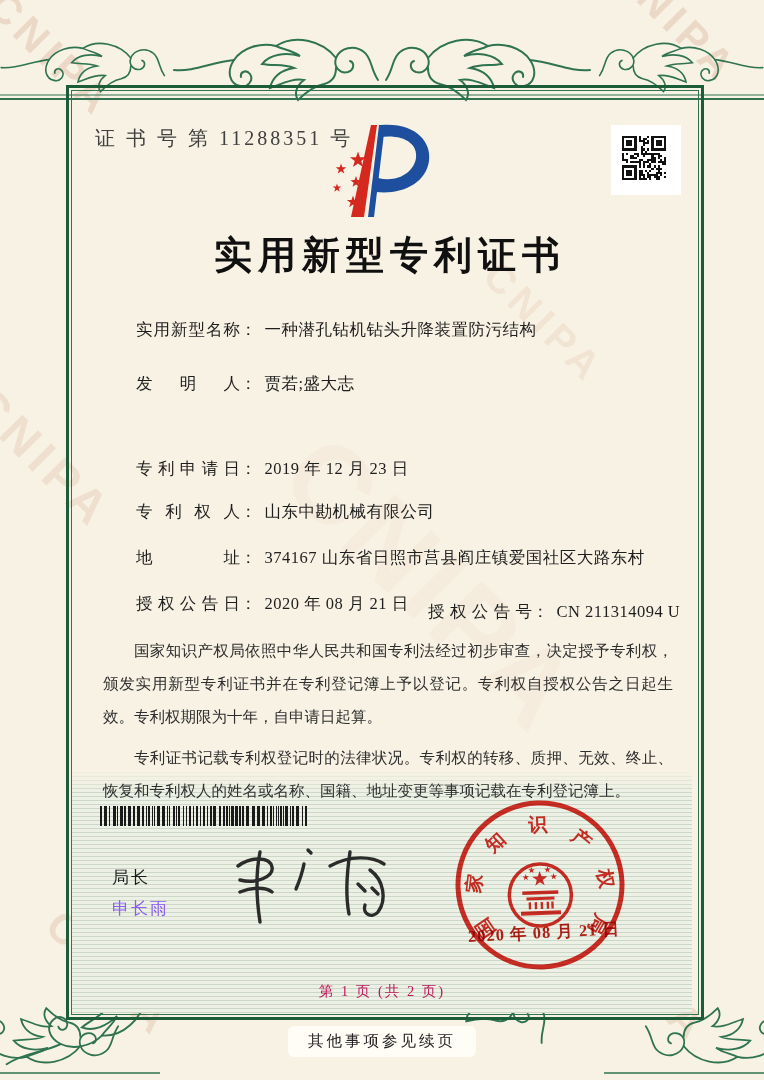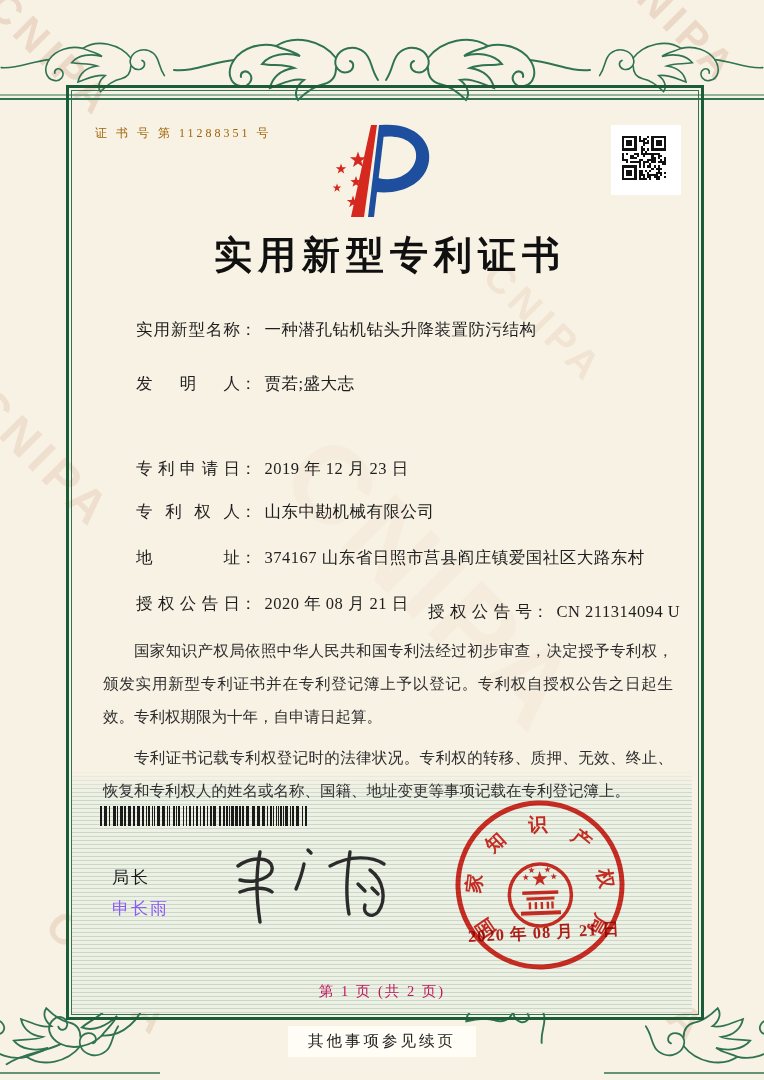--- a/index.html
+++ b/index.html
@@ -21,21 +21,21 @@
   .frame-inner{position:absolute;inset:2px;border:1px solid #2f7350;}
   
   .wave-band{
     position:absolute;left:72px;top:768px;width:620px;height:245px;
     background-color:#ecf0e5;
     background-image:
       linear-gradient(180deg,#f8f2e4 0,rgba(248,242,228,0) 26px),
       repeating-linear-gradient(180deg,rgba(120,150,118,0.28) 0 1px,rgba(0,0,0,0) 1px 4px);
   }
   
-  .cert-no{position:absolute;left:95px;top:125px;font-size:12px;letter-spacing:3px;color:#a16207;}
+  .cert-no{position:absolute;left:95px;top:125px;font-size:20px;letter-spacing:3px;color:#404040;}
   .logo{position:absolute;left:324px;top:120px;width:118px;height:102px;}
   .qr{position:absolute;left:611px;top:125px;width:66px;height:66px;background:#fff;padding:2px;}
   .title{position:absolute;left:8px;top:230px;width:100%;text-align:center;
          font-size:38px;font-weight:700;letter-spacing:6px;color:#101010;}
   
   .field-row{position:absolute;left:95px;width:585px;font-size:16.5px;line-height:24px;white-space:nowrap;color:#1e1e1e;margin-left:41px;}
   .flabel{display:inline-block;width:104px;text-align:justify;text-align-last:justify;vertical-align:top;}
   .fcolon{display:inline-block;margin-right:8px;}
   .fvalue{letter-spacing:0.5px;}
   .fgroup2{position:absolute;left:292px;top:8px;}
@@ -51,21 +51,21 @@
   .seal{position:absolute;left:452px;top:797px;width:176px;height:176px;
         transform:rotate(-2deg);opacity:0.95;mix-blend-mode:multiply;}
   .seal-char{font-size:19px;font-weight:700;fill:#d8251b;text-anchor:middle;
              font-family:"Liberation Serif","DejaVu Serif",serif;}
   .seal-date{position:absolute;left:446px;top:922px;width:196px;text-align:center;
              font-size:16.5px;font-weight:600;color:#c3231a;letter-spacing:1px;
              transform:rotate(-3deg);mix-blend-mode:multiply;}
   .page-indicator{position:absolute;left:0;top:982px;width:100%;text-align:center;
                   font-size:14.5px;letter-spacing:2px;color:#be185d;}
   .note-box{position:absolute;left:50%;top:1026px;transform:translateX(-50%);
-            background:#fffdf6;padding:5px 20px;font-size:15.5px;letter-spacing:3px;color:#222;}
+            background:#fffdf6;padding:5px 20px;font-size:15.5px;letter-spacing:3px;color:#222;border-radius:6px;}
 </style>
 </head>
 <body>
 
 <div class="page">
 
   <div class="wm" style="left:-28px;top:30px;font-size:42px;opacity:.30">CNIPA</div>
   <div class="wm" style="left:596px;top:-4px;font-size:42px;opacity:.30">CNIPA</div>
   <div class="wm" style="left:468px;top:300px;font-size:40px;opacity:.16">CNIPA</div>
   <div class="wm" style="left:-46px;top:430px;font-size:48px;opacity:.22">CNIPA</div>

